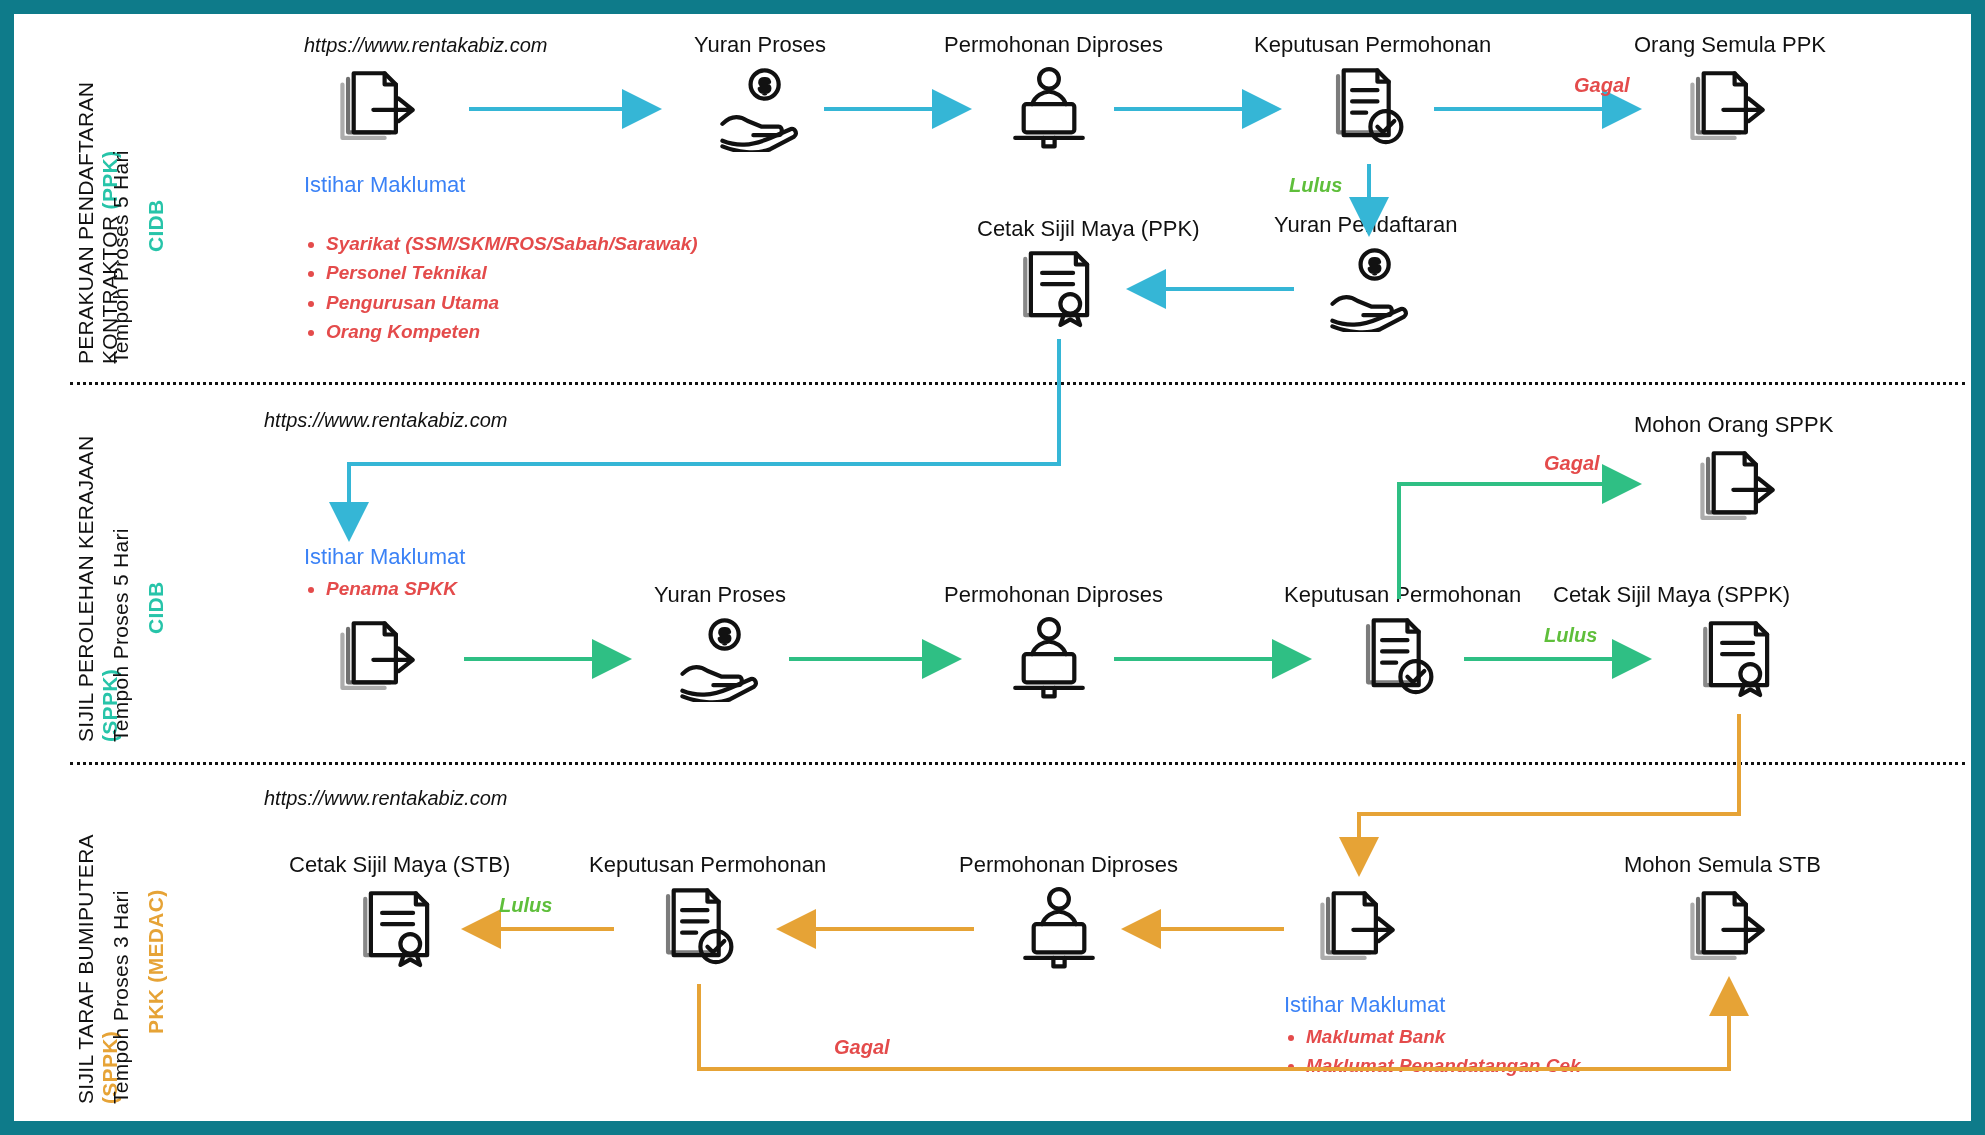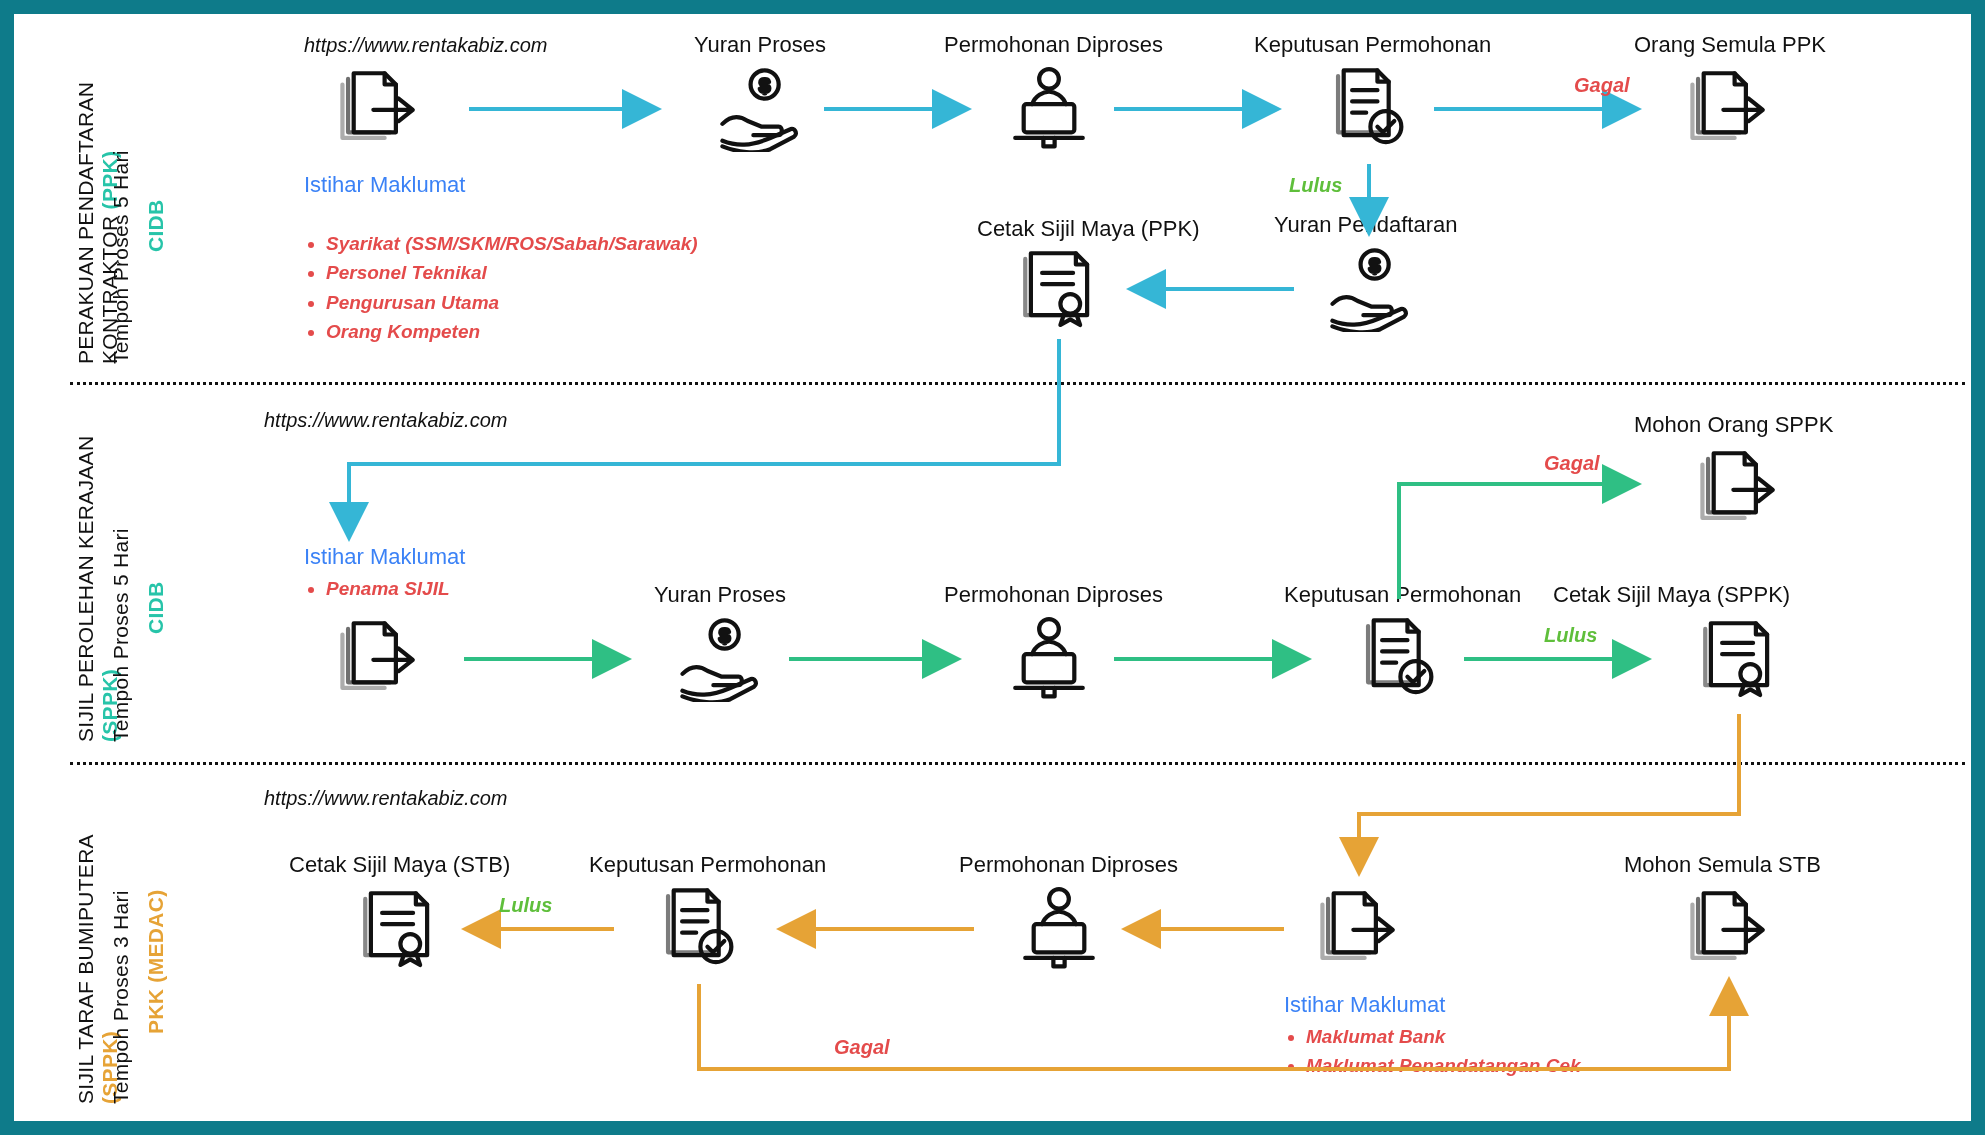--- a/index.html
+++ b/index.html
@@ -194,21 +194,21 @@
   <div class="url" style="left:250px; top:395px;">https://www.rentakabiz.com</div>
 
   <svg class="flow" style="left:0;top:0;width:1957px;height:560px;">
     <g stroke="#35b6d6" stroke-width="4" fill="none" marker-end="url(#ah-blue)">
       <path d="M1045 325 L1045 450 L335 450 L335 520"></path>
     </g>
   </svg>
 
   <div class="sub-title" style="left:290px; top:530px;">Istihar Maklumat</div>
   <ul class="bullets" style="left:290px; top:560px;">
-    <li>Penama SIJIL</li>
+    <li>Penama SPKK</li>
   </ul>
   <div class="icon" style="left:320px; top:598px;">
       <svg>
         <use href="#ic-docsend"></use>
       </svg>
     </div>
 
   <div class="node-label" style="left:640px; top:568px;">Yuran Proses</div>
   <div class="icon" style="left:660px; top:598px;">
       <svg>

